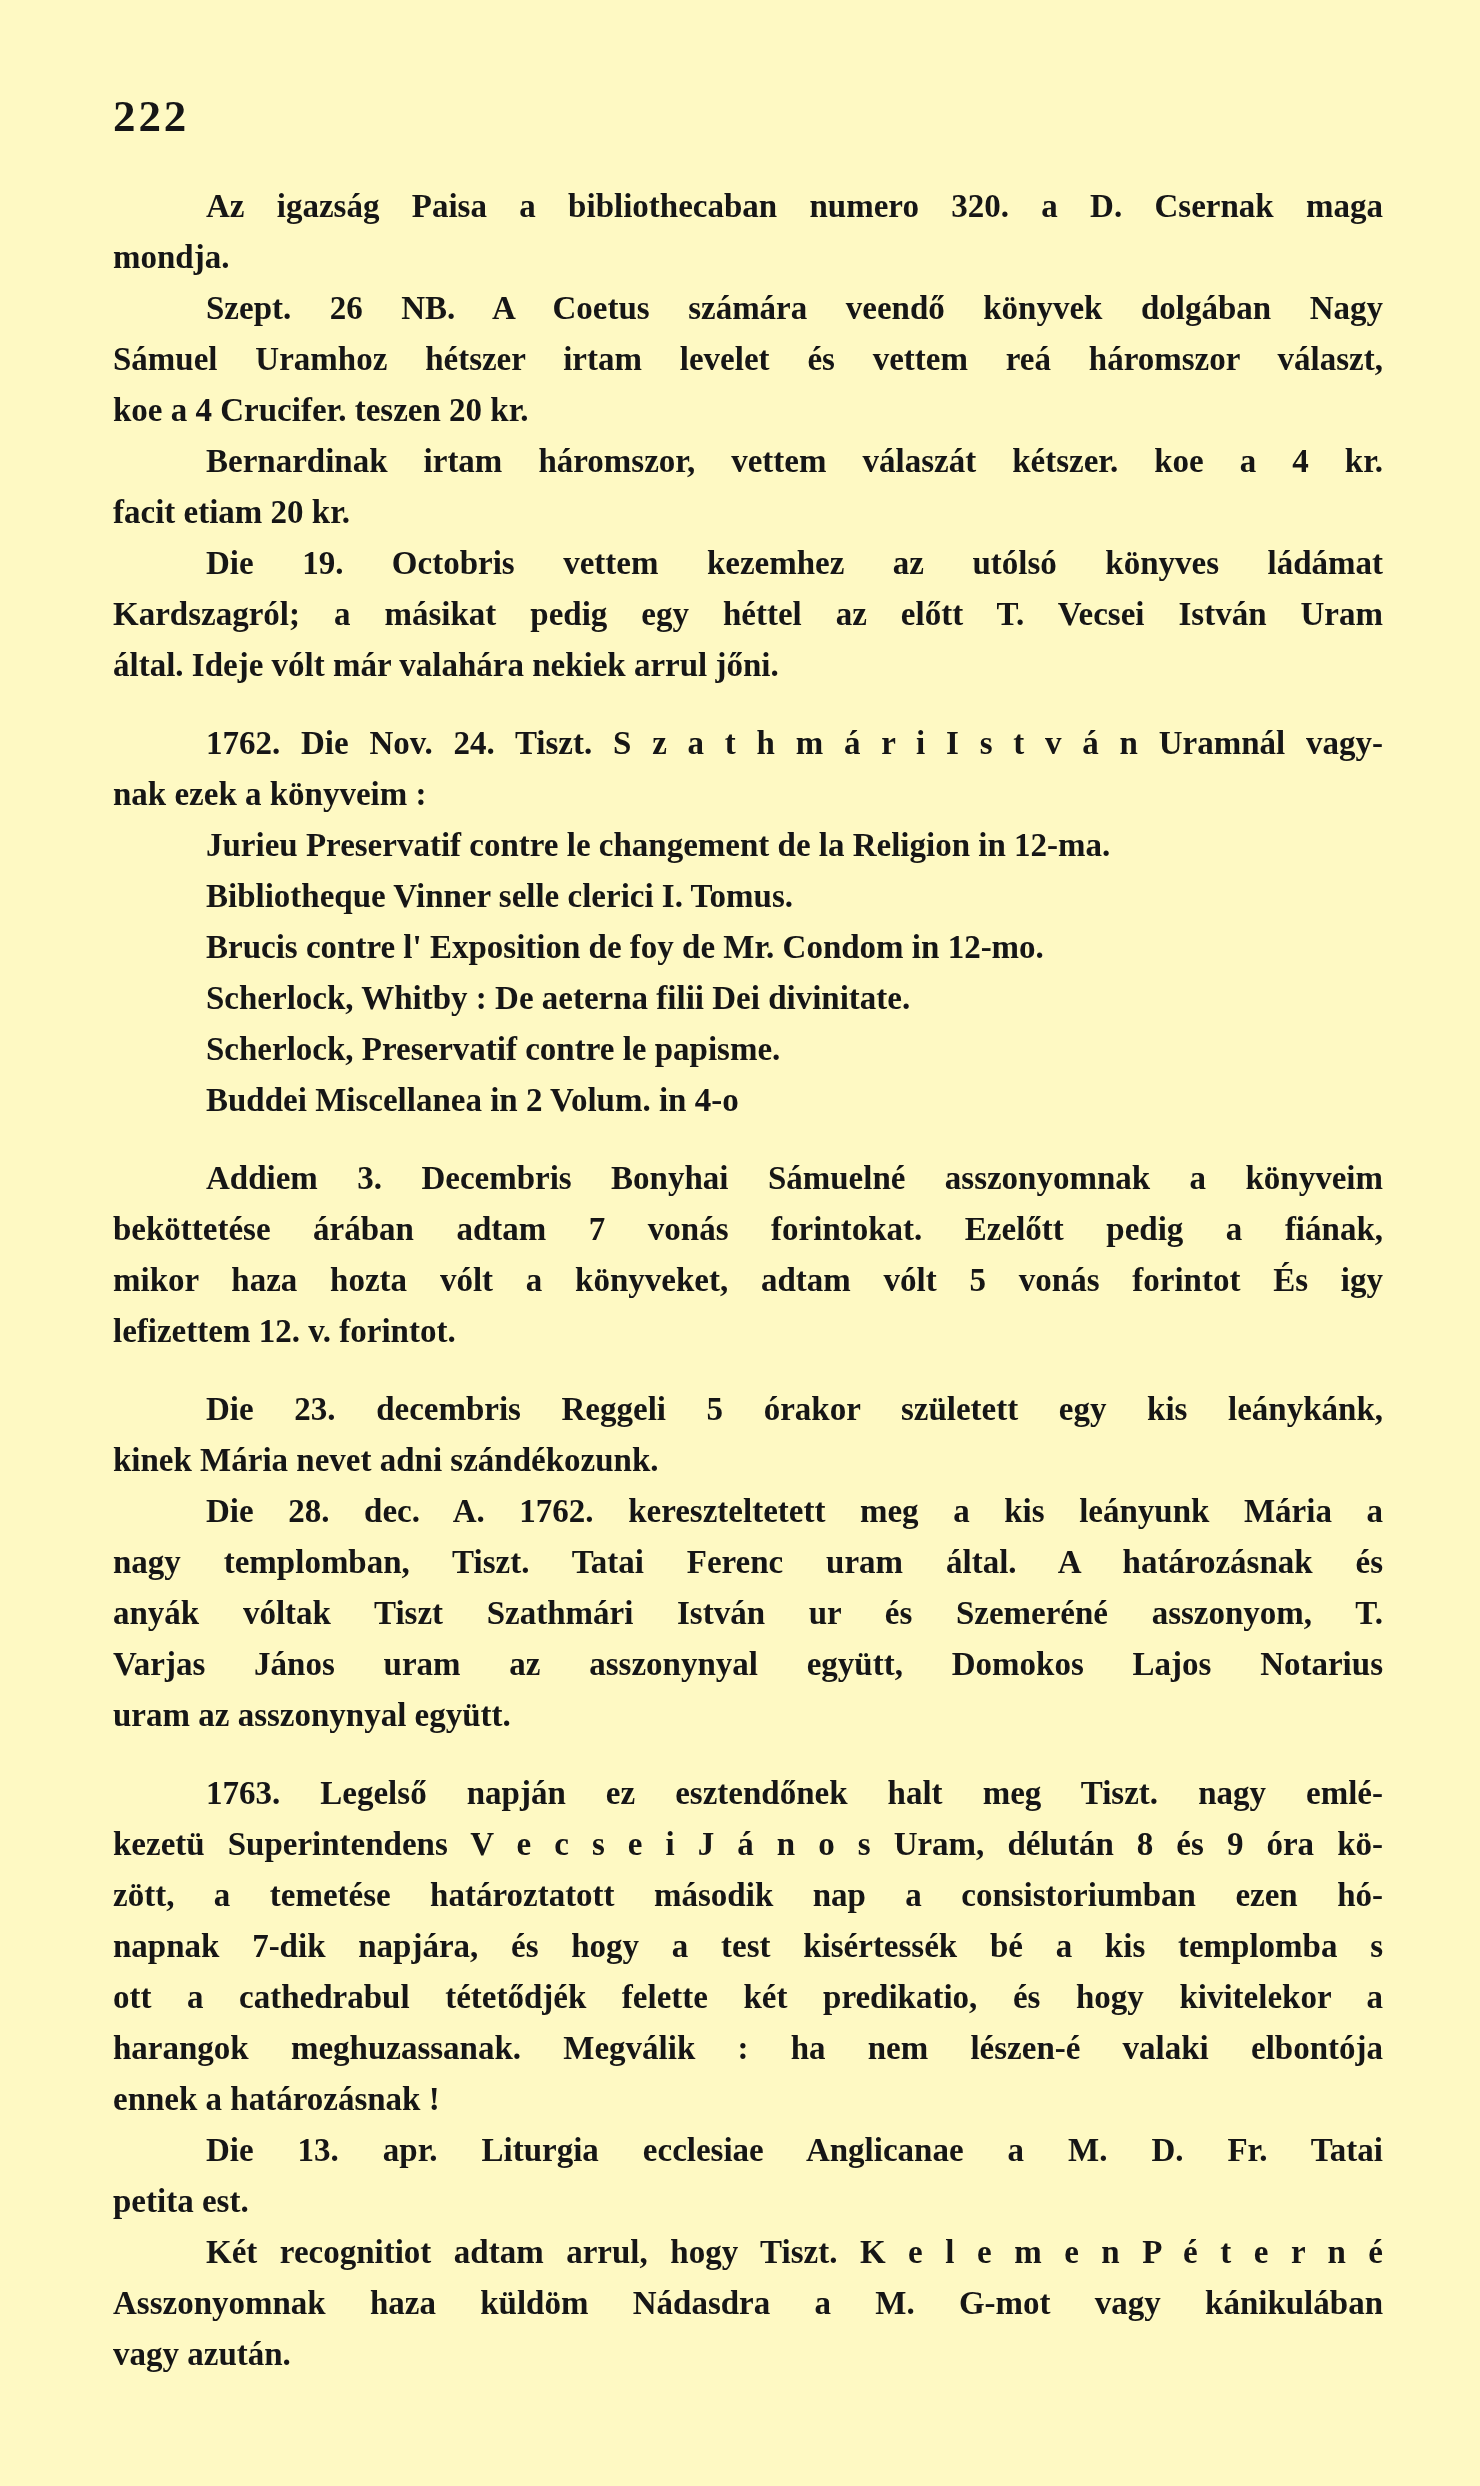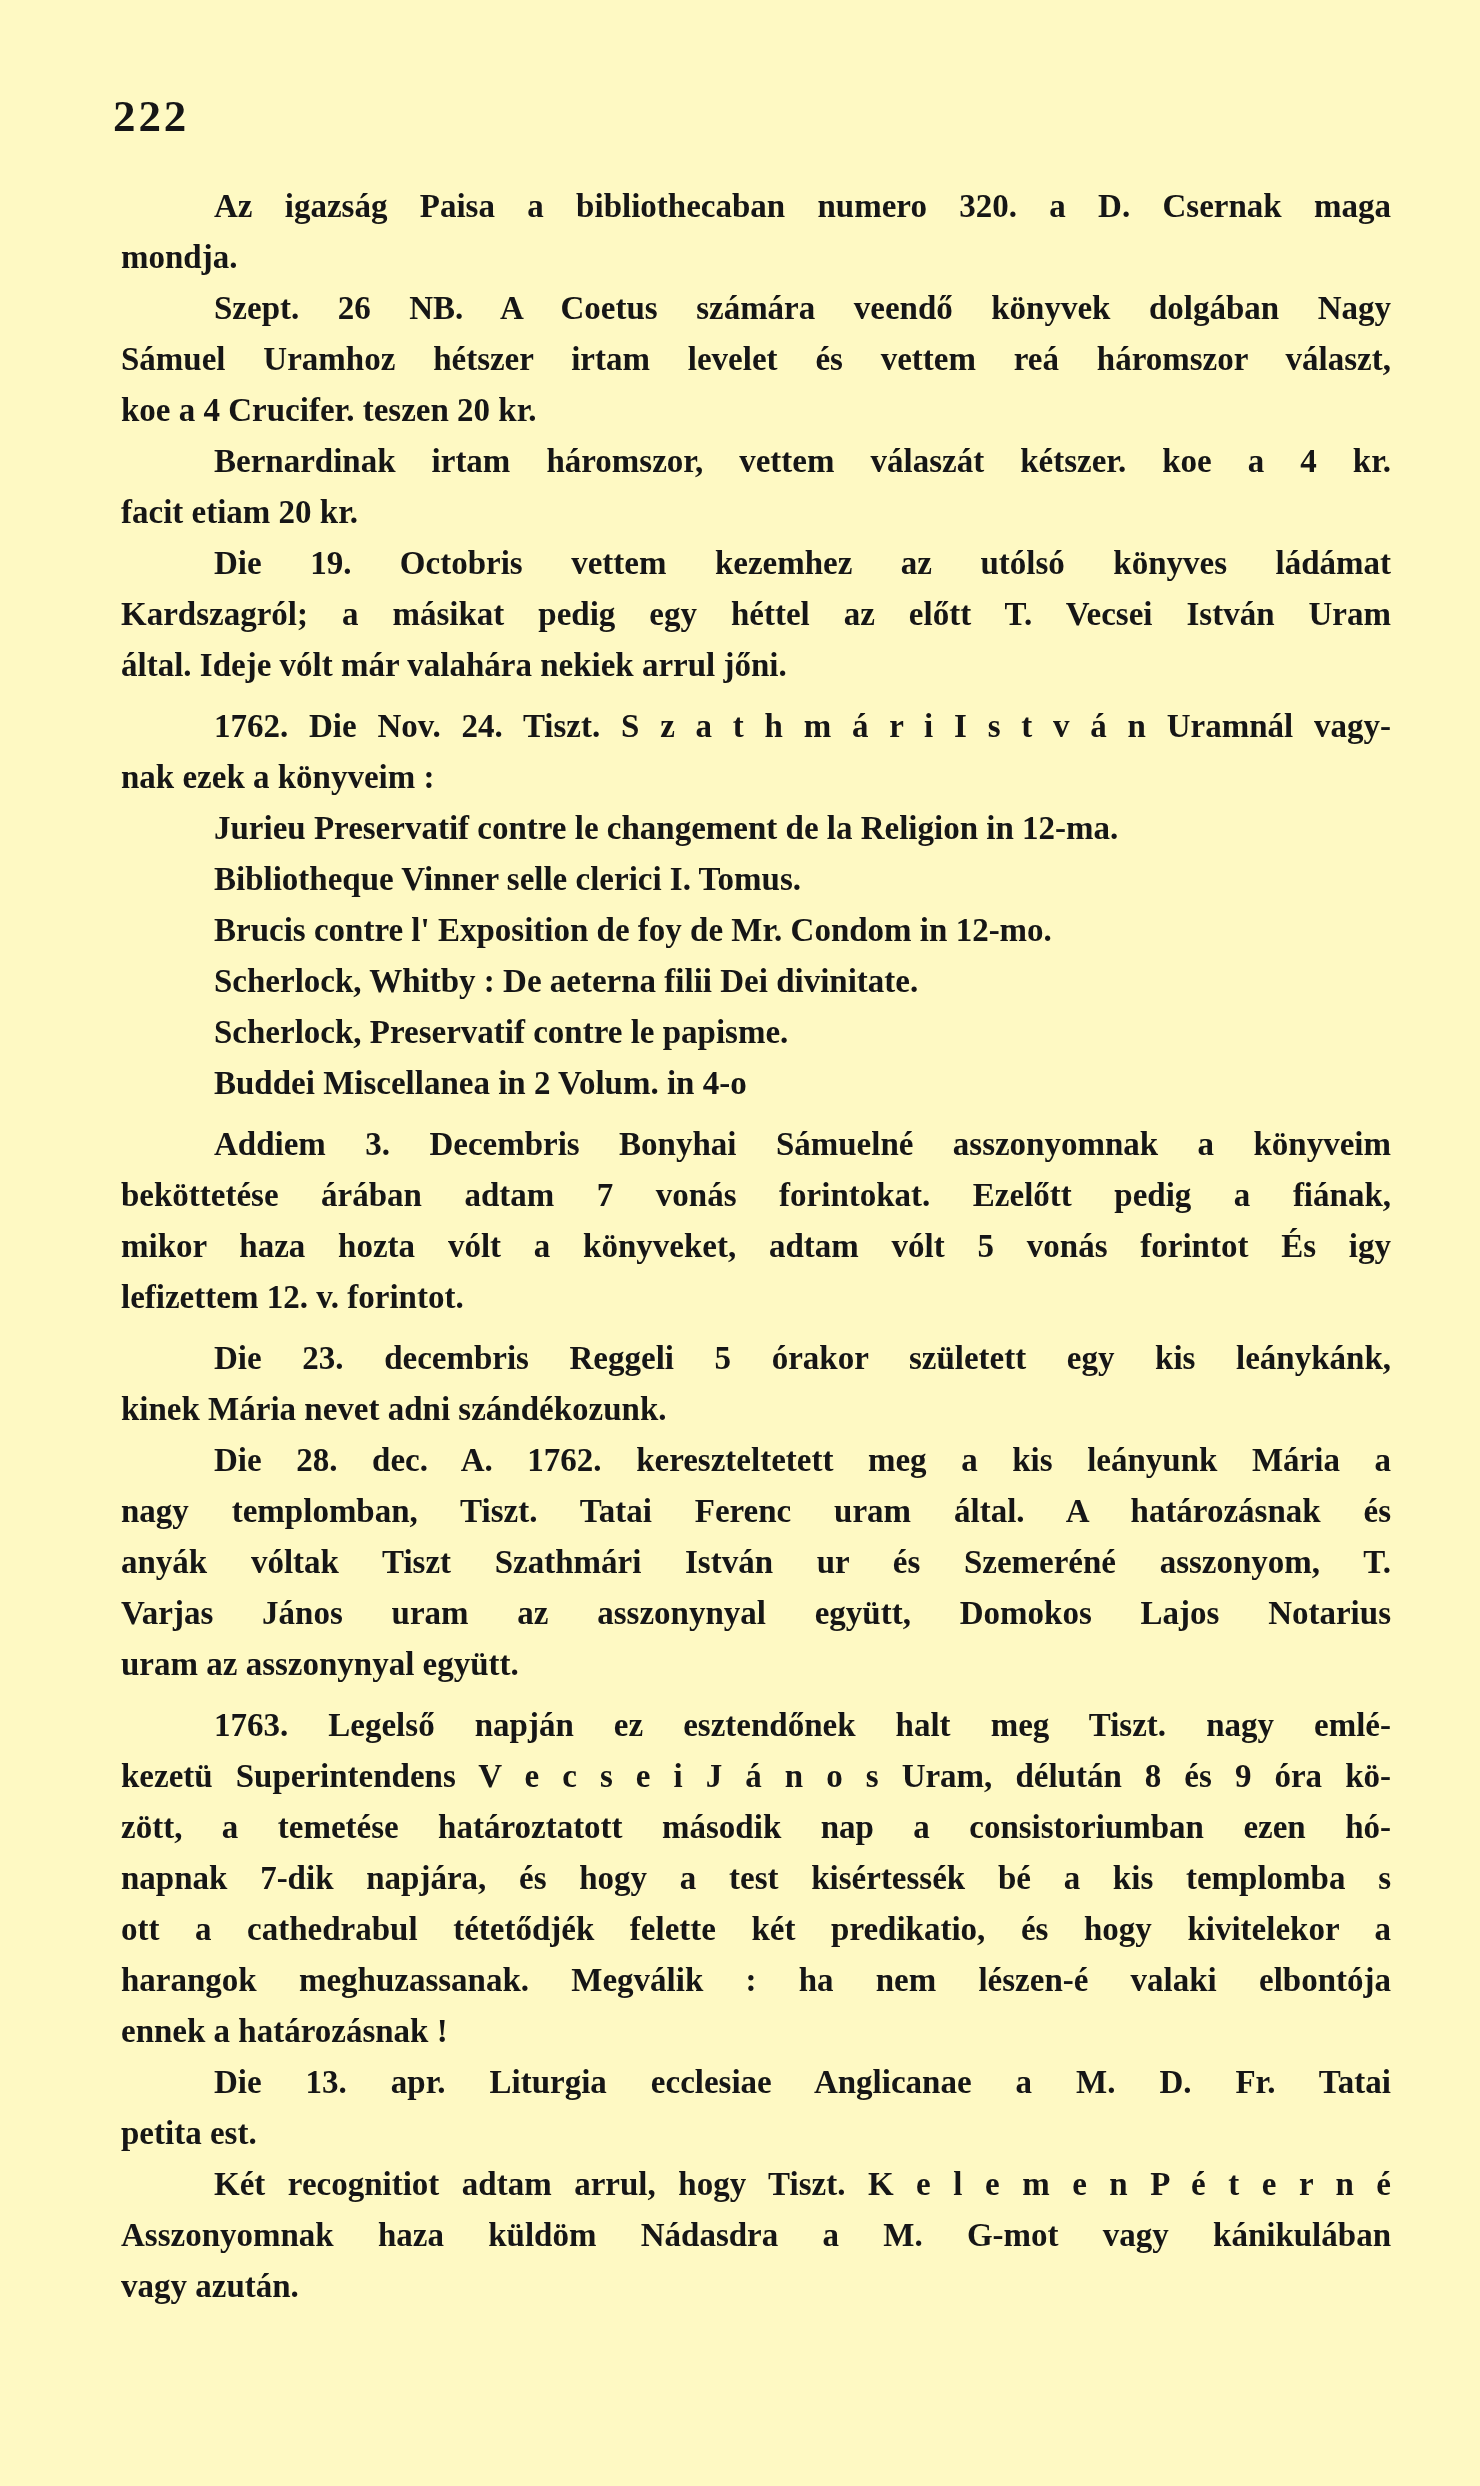--- a/index.html
+++ b/index.html
@@ -19,21 +19,21 @@
   .page-number {
     position: absolute;
     left: 113px;
     top: 90px;
     font-size: 45px;
     font-weight: 700;
     letter-spacing: 2.9px;
   }
   .body-block {
     position: absolute;
-    left: 121px;
+    left: 113px;
     top: 181px;
     width: 1270px;
     font-size: 33px;
     line-height: 51px;
     font-weight: 700;
   }
   .line {
     text-align: justify;
     text-align-last: justify;
     text-justify: inter-word;
@@ -44,21 +44,21 @@
   }
   .line.ind {
     text-indent: 93px;
   }
   .line.list {
     text-align: left;
     text-align-last: left;
     text-indent: 93px;
   }
   .line.gap {
-    margin-top: 10px;
+    margin-top: 27px;
   }
 </style>
 </head>
 <body>
 
 <div class="page">
   <div class="page-number">222</div>
   <div class="body-block" id="body-block">
       <div class="line ind">Az igazság Paisa a bibliothecaban numero 320. a D. Csernak maga</div>
       <div class="line l">mondja.</div>

